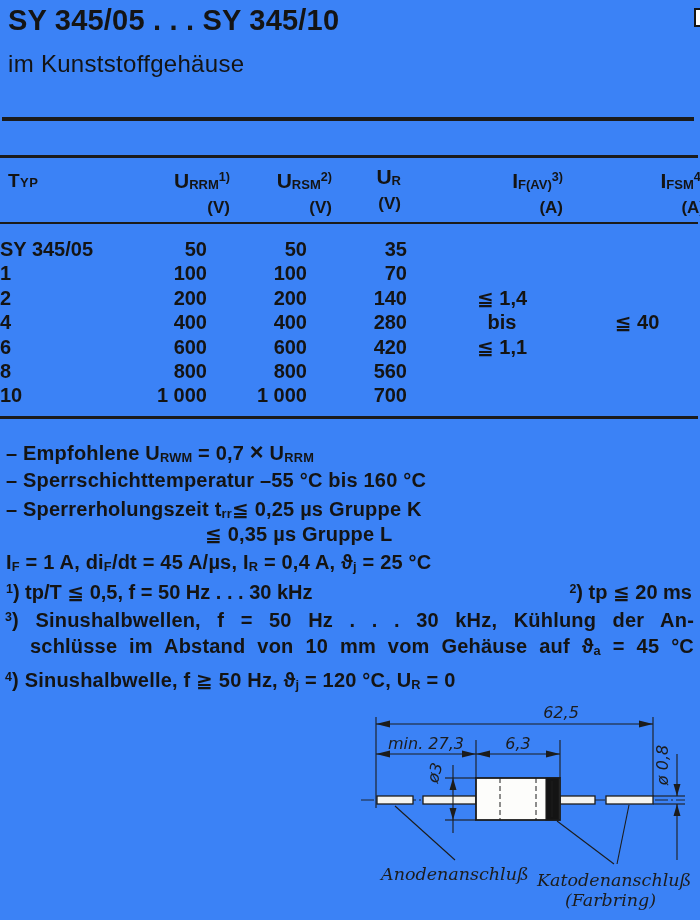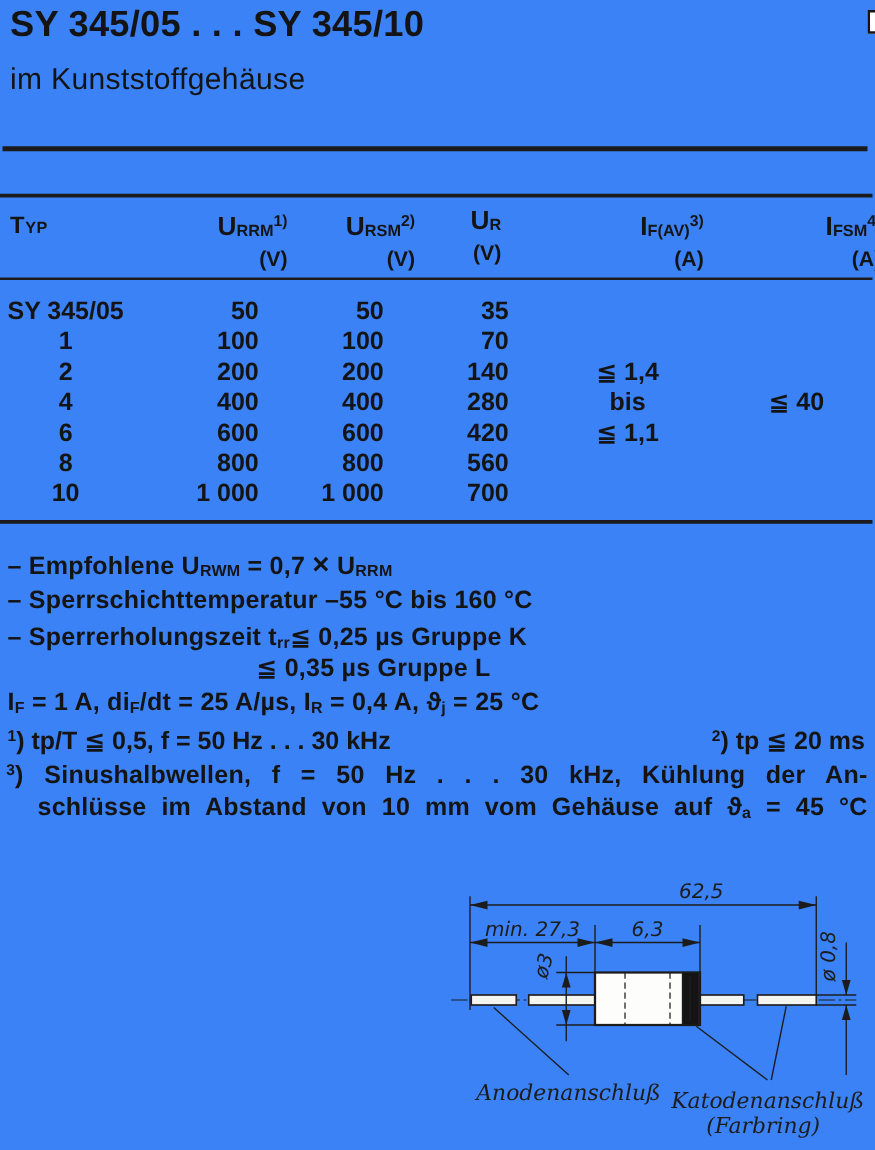--- a/index.html
+++ b/index.html
@@ -43,21 +43,21 @@
   .th3{left:248px;width:84px;}
   .th4{left:345px;width:56px;}
   .th5{left:443px;width:120px;}
   .th6{left:585px;width:120px;}
   .sym sub{font-size:0.62em;position:relative;bottom:-0.08em;vertical-align:baseline;}
   .sym sup{font-size:0.6em;vertical-align:0.55em;}
   
   .tbody{position:absolute;left:0;top:237px;width:700px;}
   .trow{white-space:nowrap;line-height:24.4px;font-size:20px;font-weight:700;}
   .cell{display:inline-block;vertical-align:top;}
-  .c-typ{width:105px;text-align:center;}
+  .c-typ{width:105px;text-align:left;}
   .c-urrm{width:102px;text-align:right;}
   .c-ursm{width:100px;text-align:right;}
   .c-ur{width:100px;text-align:right;}
   .c-ifav{width:140px;margin-left:25px;text-align:center;}
   .c-ifsm{width:130px;text-align:center;}
   
   .note{position:absolute;font-size:20px;font-weight:700;white-space:nowrap;letter-spacing:0.2px;}
   .note sub{font-size:0.64em;position:relative;bottom:-0.12em;vertical-align:baseline;margin-top:40px;}
   .note sup{font-size:0.62em;vertical-align:0.5em;}
   .n1{left:6px;top:439px;}
@@ -154,29 +154,30 @@
       <span class="cell c-typ">10</span><span class="cell c-urrm">1 000</span><span class="cell c-ursm">1 000</span><span class="cell c-ur">700</span><span class="cell c-ifav"></span><span class="cell c-ifsm"></span>
     </div>
   </div>
   <div class="rule rule-tablebot"></div>
 
   <div class="note n1"><span>– Empfohlene U</span><sub>RWM</sub><span> = 0,7 </span><span class="x">×</span><span> U</span><sub>RRM</sub></div>
   <div class="note n2">– Sperrschichttemperatur –55 °C bis 160 °C</div>
   <div class="note n3"><span class="n3a"><span>– Sperrerholungszeit t</span><sub>rr</sub></span><span>≦ 0,25 µs Gruppe K</span></div>
   <div class="note n4">≦ 0,35 µs Gruppe L</div>
 
-  <div class="note c1"><span>I</span><sub>F</sub><span> = 1 A, di</span><sub>F</sub><span>/dt = 25 A/µs, I</span><sub>R</sub><span> = 0,4 A, ϑ</span><sub>j</sub><span> = 25 °C</span></div>
+  <div class="note c1"><span>I</span><sub>F</sub><span> = 1 A, di</span><sub>F</sub><span>/dt = 45 A/µs, I</span><sub>R</sub><span> = 0,4 A, ϑ</span><sub>j</sub><span> = 25 °C</span></div>
 
   <div class="frow">
     <span><sup>1</sup><span>) tp/T ≦ 0,5, f = 50 Hz . . . 30 kHz</span></span>
     <span><sup>2</sup><span>) tp ≦ 20 ms</span></span>
   </div>
 
   <div class="note f3"><sup>3</sup><span>) Sinushalbwellen, f = 50 Hz . . . 30 kHz, Kühlung der An-</span></div>
   <div class="note f3b"><span>schlüsse im Abstand von 10 mm vom Gehäuse auf ϑ</span><sub>a</sub><span> = 45 °C</span></div>
+  <div class="note f4"><sup>4</sup><span>) Sinushalbwelle, f ≧ 50 Hz, ϑ</span><sub>j</sub><span> = 120 °C, U</span><sub>R</sub><span> = 0</span></div>
 
   <svg class="drawing" width="367" height="232" viewBox="0 0 367 232">
     <g fill="none" stroke-width="1.1">
 
       <line x1="43" y1="36" x2="320" y2="36"></line>
       <line x1="43" y1="29" x2="43" y2="120"></line>
       <line x1="320" y1="29" x2="320" y2="108"></line>
 
       <line x1="43" y1="66" x2="143" y2="66"></line>
       <line x1="143" y1="66" x2="227" y2="66"></line>

